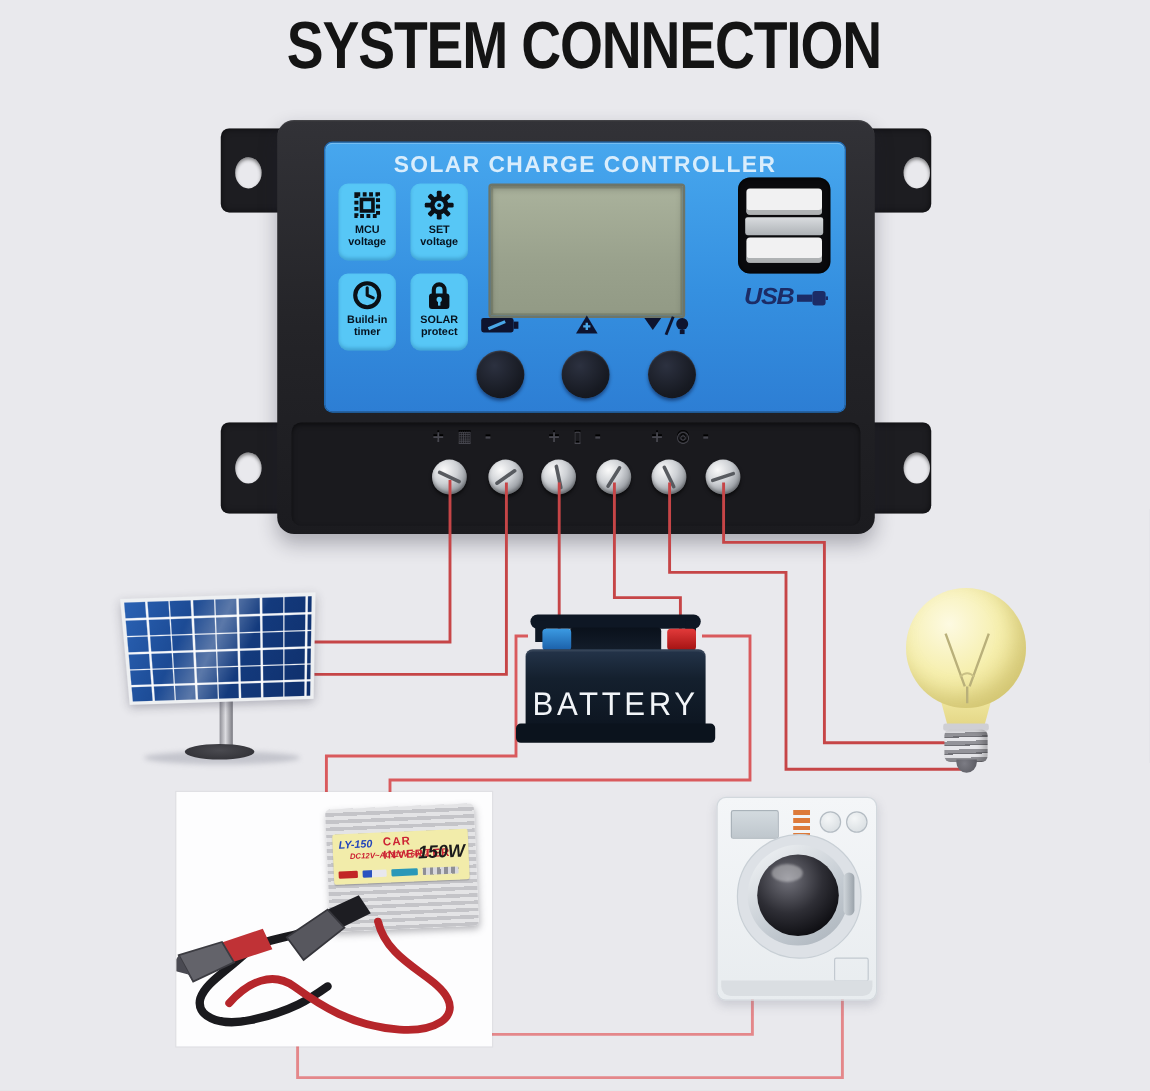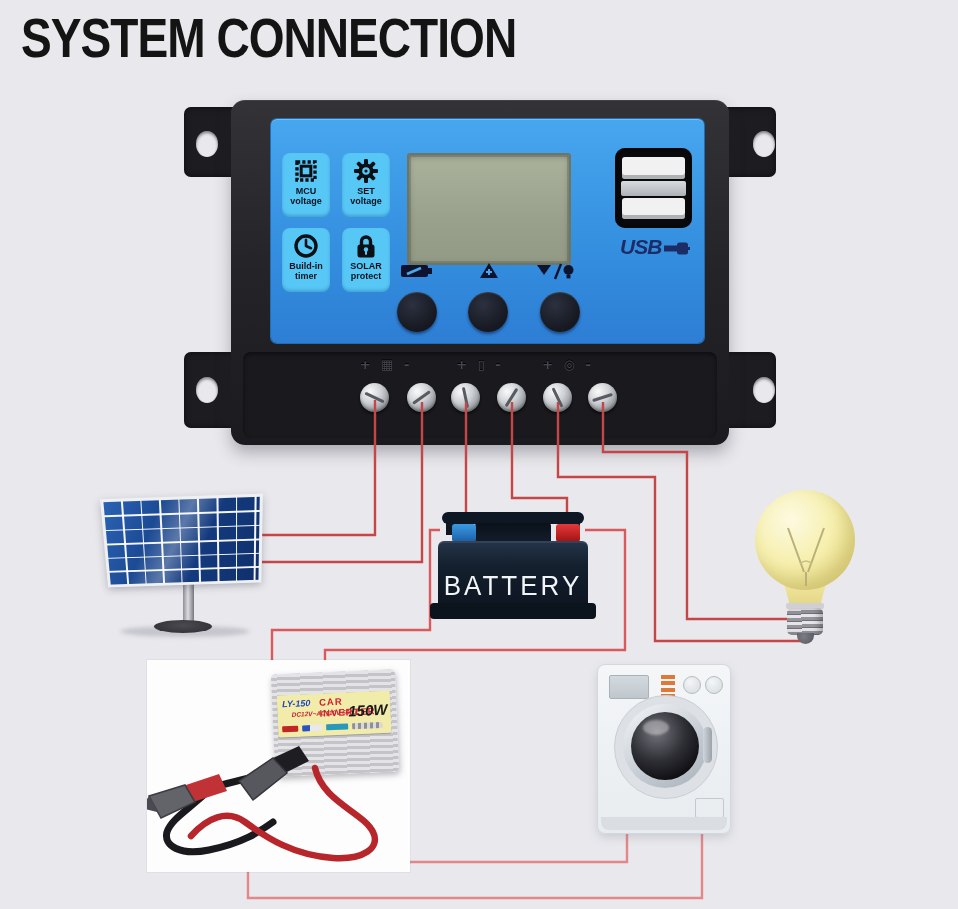--- a/index.html
+++ b/index.html
@@ -1,20 +1,20 @@
 <!DOCTYPE html>
 <html style="--bg: #e9e9ed; --title-black: #141414; --wire-red: #c64547; --wire-mid: #d95a5d; --wire-salmon: #e4878a; --panel-blue: #3b9ce8; --tile-blue: #57c7f6; --panel-text: #d9edfc; --lcd-green: #9ca48e; --usb-navy: #1c2c66; --battery-navy: #101b28; --terminal-blue: #2f8fd9; --terminal-red: #d92f2f; --bulb-yellow: #f2e9a0; --label-yellow: #f2ecaa; --inverter-red: #cc2233; --inverter-blue: #2244bb; --washer-orange: #dd7a3a;"><head>
 <meta charset="utf-8">
 <style>
   html,body{margin:0;padding:0;background:#dfe0e4;}
   .stage{position:relative;width:958px;height:909px;margin:0 auto;overflow:hidden;
          background:var(--bg,#e9e9ed);font-family:"Liberation Sans",sans-serif;}
 
   
-  .title-wrap{position:absolute;top:10px;left:0;right:0;text-align:left;z-index:6;padding-left:16px;}
+  .title-wrap{position:absolute;top:10px;left:0;right:0;text-align:center;z-index:6;padding-left:16px;}
   .title{display:inline-block;font-size:47px;font-weight:bold;letter-spacing:-1px;
          color:var(--title-black,#141414);transform:scale(.98,1.18);white-space:nowrap;}
 
   
   .wires{position:absolute;left:0;top:0;z-index:3;pointer-events:none;}
   .wire{fill:none;stroke-width:2.4px;}
   .wa{stroke:var(--wire-red,#c64547);}
   .wb{stroke:var(--wire-mid,#d95a5d);}
   .wc{stroke:var(--wire-salmon,#e4878a);}
 
@@ -187,20 +187,21 @@
   <div class="flange" style="left:184px;top:352px;width:60px;height:76px;"></div>
   <div class="flange" style="left:716px;top:352px;width:60px;height:76px;"></div>
   <div class="hole" style="left:196px;top:131px;"></div>
   <div class="hole" style="left:753px;top:131px;"></div>
   <div class="hole" style="left:196px;top:377px;"></div>
   <div class="hole" style="left:753px;top:377px;"></div>
 
   <div class="ctrl-body"></div>
   <div class="ctrl-plate"></div>
   <div class="blue-panel"></div>
+  <div class="panel-title">SOLAR CHARGE CONTROLLER</div>
 
   <div class="tile" style="left:282px;top:153px;">
     <svg width="26" height="26" viewBox="0 0 26 26">
       <rect x="4" y="4" width="18" height="18" fill="none" stroke="#0a1016" stroke-width="3.4" stroke-dasharray="3.2 2.1"></rect>
       <rect x="8.2" y="8.2" width="9.6" height="9.6" fill="none" stroke="#0a1016" stroke-width="3"></rect>
     </svg>
     <span class="tile-label">MCU voltage</span>
   </div>
   <div class="tile" style="left:342px;top:153px;">
     <svg width="26" height="26" viewBox="0 0 26 26">

